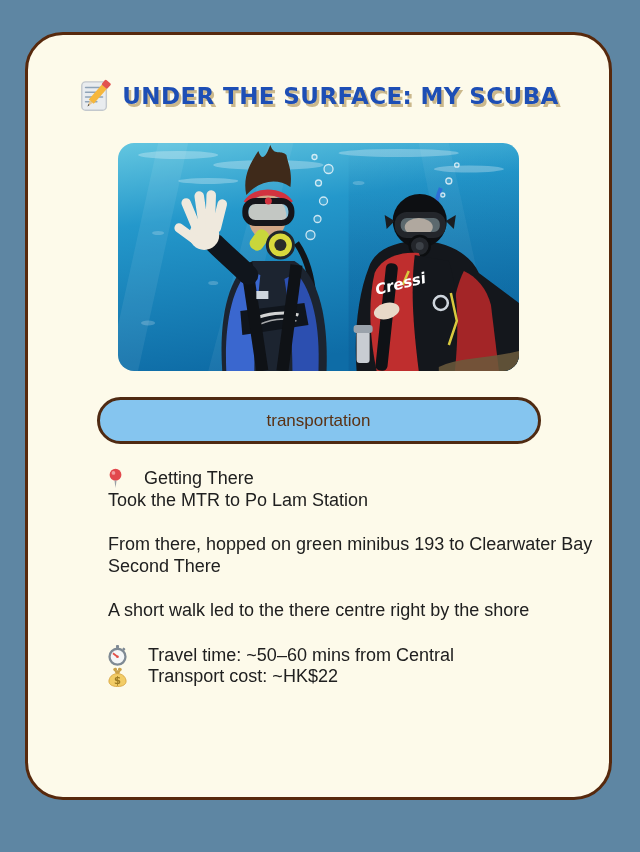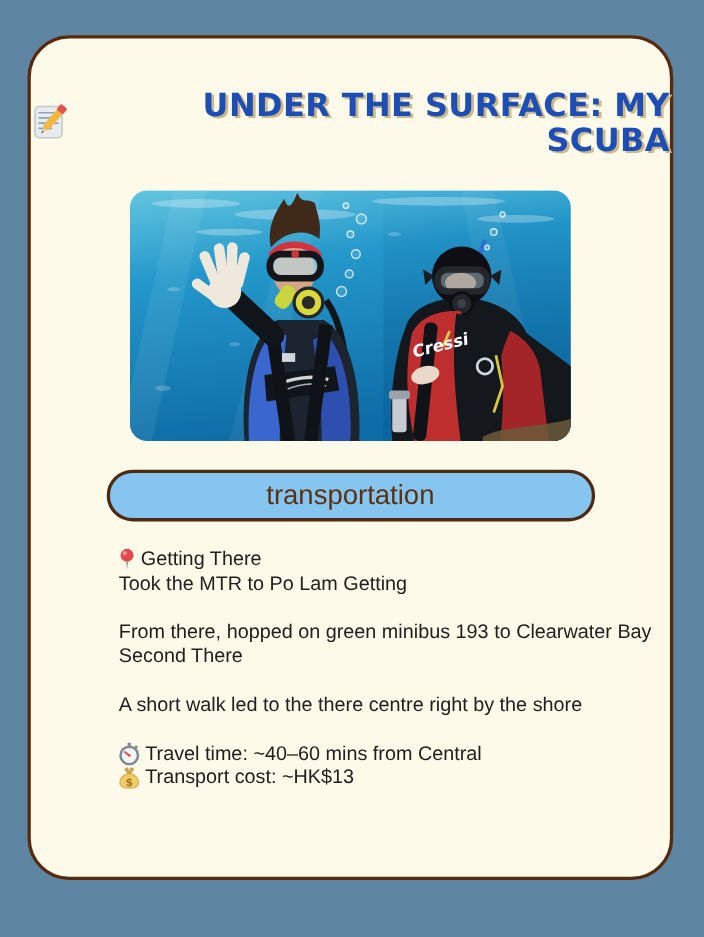--- a/index.html
+++ b/index.html
@@ -11,24 +11,24 @@
   .card{
     position:absolute;left:25px;top:32px;width:587px;height:768px;
     box-sizing:border-box;
     background:#fdfaea;
     border:3px solid #57290d;
     border-radius:38px;
   }
   
   .title{
     margin-top:44px;
-    text-align:right;
+    text-align:left;
     font-family:"DejaVu Sans", sans-serif;
     font-weight:700;
-    font-size:29px;
+    font-size:23px;
     line-height:32px;
     letter-spacing:0.4px;
     color:#1d4eb5;
     text-shadow:2.5px 2.5px 0 #cbb88c;
   }
   .title-line1{display:flex;align-items:center;justify-content:center;gap:10px;}
   .memo-icon{display:inline-block;width:34px;height:34px;flex:0 0 auto;filter:none;}
   
   .photo{
     width:401px;height:228px;margin:30px auto 0;
@@ -36,34 +36,34 @@
   }
   .photo svg{display:block;width:100%;height:100%;}
   
   .pill{
     width:444px;height:47px;margin:26px auto 0;
     box-sizing:border-box;
     background:#85c5ef;
     border:3px solid #4f2a12;
     border-radius:26px;
     display:flex;align-items:center;justify-content:center;
-    font-size:25px;
+    font-size:17px;
     color:#5a3113;
   }
   
   .content{
     margin-top:24px;
     padding:0 50px 0 80px;
     font-size:18px;
     line-height:21.5px;
     color:#202020;
   }
   .para{margin:0 0 23px 0;}
   .line{white-space:nowrap;}
-  .icon-line{display:flex;align-items:center;gap:5px;}
+  .icon-line{display:flex;align-items:center;gap:21px;}
   .emoji{display:inline-flex;align-items:center;justify-content:center;flex:0 0 auto;}
   .emoji svg{display:block;}
 </style>
 </head>
 <body>
 
 <div class="card">
 
   <div class="title">
     <div class="title-line1">
@@ -217,21 +217,21 @@
       <div class="line icon-line">
         <span class="emoji">
           <svg viewBox="0 0 16 22" width="15" height="21">
             <circle cx="8" cy="7" r="6.3" fill="#e2484d"></circle>
             <circle cx="5.8" cy="5" r="2" fill="#f29a9d"></circle>
             <polygon points="6.9,13 9.1,13 8,21" fill="#9aa0a6"></polygon>
           </svg>
         </span>
         <span>Getting There</span>
       </div>
-      <div class="line">Took the MTR to Po Lam Getting</div>
+      <div class="line">Took the MTR to Po Lam Station</div>
     </div>
 
     <div class="para">
       <div class="line">From there, hopped on green minibus 193 to Clearwater Bay</div>
       <div class="line">Second There</div>
     </div>
 
     <div class="para">
       <div class="line">A short walk led to the there centre right by the shore</div>
     </div>
@@ -240,30 +240,30 @@
       <div class="line icon-line">
         <span class="emoji">
           <svg viewBox="0 0 20 22" width="19" height="21">
             <rect x="8.4" y="0" width="3.2" height="3.2" rx="1" fill="#7f8a94"></rect>
             <rect x="15.2" y="3" width="3" height="2.4" rx="1" transform="rotate(45 16.7 4.2)" fill="#7f8a94"></rect>
             <circle cx="10" cy="12.3" r="8.4" fill="#f4f6f7" stroke="#7f8a94" stroke-width="2.4"></circle>
             <line x1="10" y1="12.3" x2="5.2" y2="8.6" stroke="#e25048" stroke-width="1.8"></line>
             <circle cx="10" cy="12.3" r="1.4" fill="#e25048"></circle>
           </svg>
         </span>
-        <span>Travel time: ~40–60 mins from Central</span>
+        <span>Travel time: ~50–60 mins from Central</span>
       </div>
       <div class="line icon-line">
         <span class="emoji">
           <svg viewBox="0 0 20 22" width="19" height="21">
             <polygon points="6.5,4.5 13.5,4.5 11.5,9 8.5,9" fill="#caa24a"></polygon>
             <rect x="5.5" y="2" width="4" height="3" rx="1.3" transform="rotate(-25 7.5 3.5)" fill="#caa24a"></rect>
             <rect x="10.5" y="2" width="4" height="3" rx="1.3" transform="rotate(25 12.5 3.5)" fill="#caa24a"></rect>
             <path d="M10,8 C16,8 19,12.5 19,16 C19,19.5 15.5,21.5 10,21.5 C4.5,21.5 1,19.5 1,16 C1,12.5 4,8 10,8 Z" fill="#f2cc66" stroke="#d9a742" stroke-width="1"></path>
             <text x="10" y="19" font-size="10.5" font-weight="bold" fill="#9c7a22" text-anchor="middle" font-family="DejaVu Sans, sans-serif">$</text>
           </svg>
         </span>
-        <span>Transport cost: ~HK$13</span>
+        <span>Transport cost: ~HK$22</span>
       </div>
     </div>
 
   </div>
 </div>
 
 </body></html>

